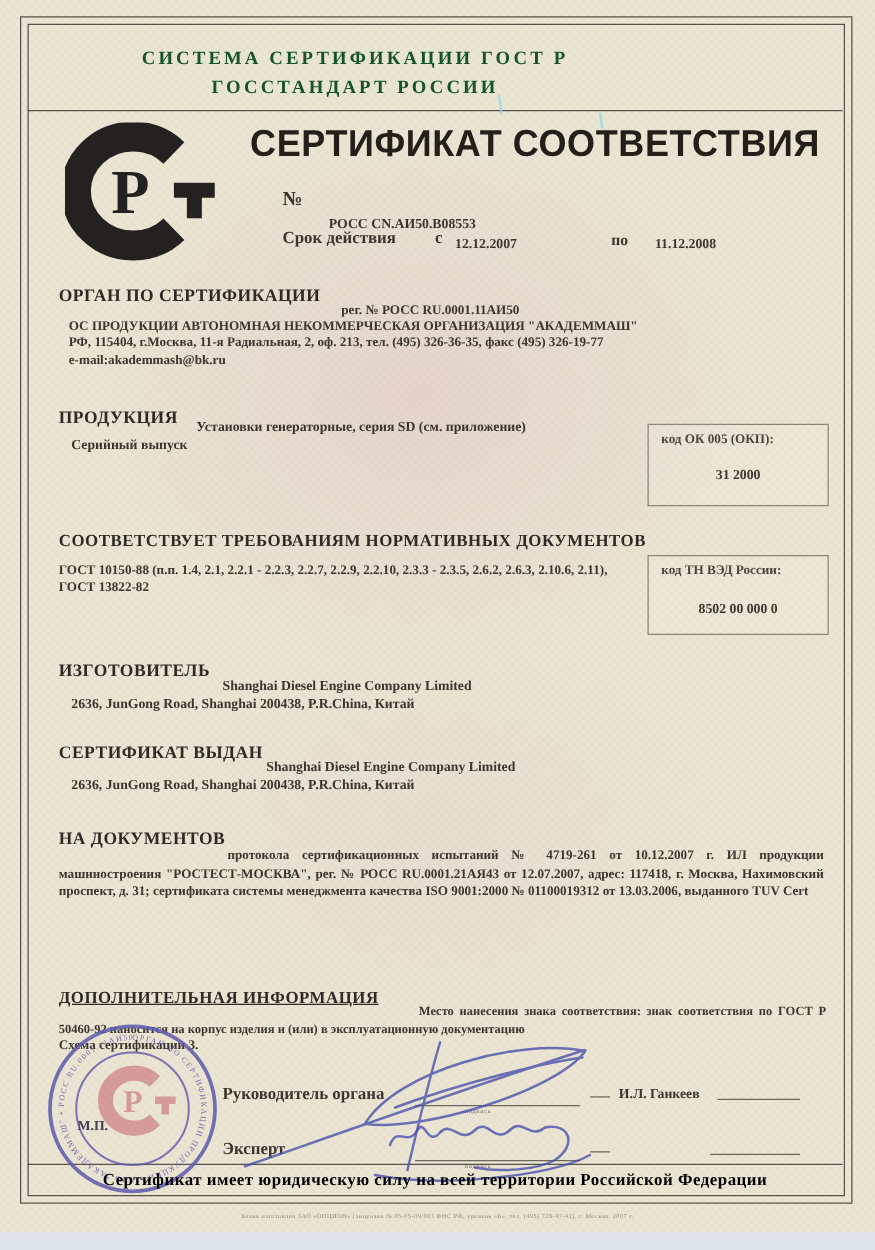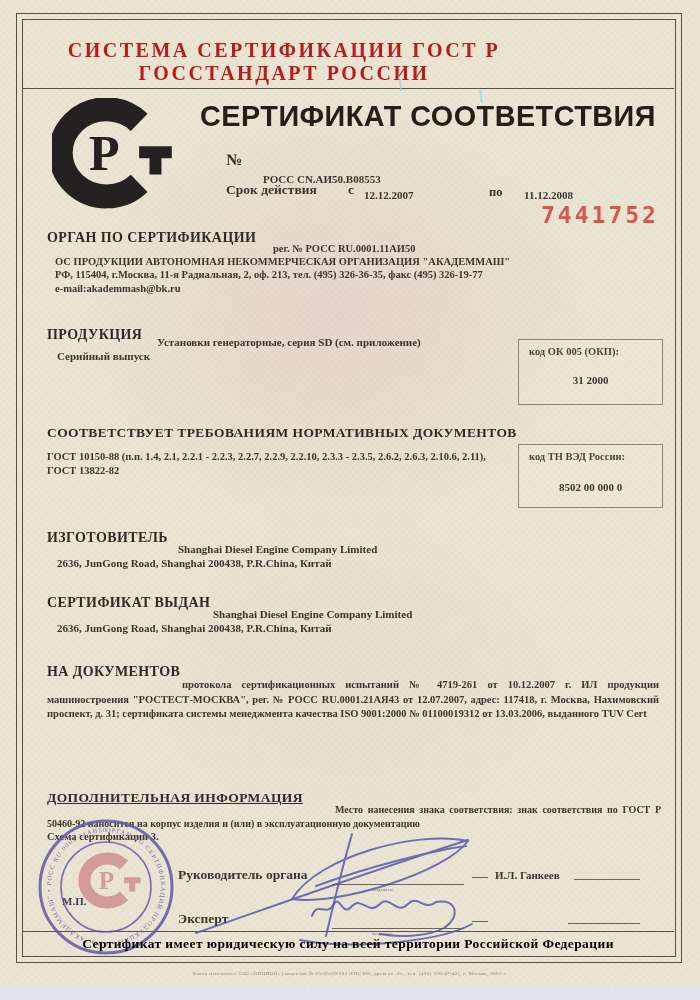--- a/index.html
+++ b/index.html
@@ -8,21 +8,21 @@
   #paper::before{content:"";position:absolute;inset:0;pointer-events:none;
     background:
       radial-gradient(55% 32% at 48% 32%, rgba(216,170,186,.30), rgba(216,170,186,0) 70%),
       radial-gradient(50% 26% at 50% 68%, rgba(214,180,192,.16), rgba(214,180,192,0) 70%),
       repeating-linear-gradient(45deg, rgba(120,110,90,.025) 0 2px, rgba(255,255,255,0) 2px 5px),
       repeating-linear-gradient(-45deg, rgba(120,110,90,.02) 0 2px, rgba(255,255,255,0) 2px 5px);}
   .abs{position:absolute;}
   .frame-outer{left:16px;top:13px;width:664px;height:948px;border:1.6px solid #55514a;}
   .frame-inner{left:22px;top:19px;width:652px;height:936px;border:1px solid #55514a;}
   .rule{border-top:1.5px solid #55514a;height:0;}
-  .sys{width:568px;text-align:center;font-weight:700;font-size:20px;letter-spacing:2.5px;color:#b91c1c;}
+  .sys{width:568px;text-align:center;font-weight:700;font-size:15px;letter-spacing:2.5px;color:#14532d;}
   .doc-title{left:185px;top:99px;width:486px;text-align:center;font-family:"Liberation Sans",sans-serif;
     font-weight:700;font-size:30px;letter-spacing:.5px;color:#232019;transform:scaleX(.96);}
   .b{font-weight:700;color:#3a362f;}
   .t10{font-size:10.5px;} .t11{font-size:11px;} .t12{font-size:12.5px;} .t13{font-size:13.5px;}
   .sec-h{font-weight:700;font-size:13.5px;letter-spacing:.4px;color:#2e2b26;}
   .codebox{border:1px solid #8a867c;background:rgba(255,255,255,.08);}
   .codebox .lbl{position:absolute;left:10px;top:6px;font-size:10.5px;font-weight:600;color:#4a463e;}
   .codebox .val{position:absolute;left:0;width:100%;text-align:center;font-weight:700;font-size:11px;color:#3a362f;}
   .para{font-weight:700;font-size:10.5px;color:#3a362f;line-height:14.6px;text-align:justify;}
   .sigline{border-bottom:1px solid #6b675e;height:0;}
@@ -56,21 +56,20 @@
 
   <div class="abs doc-title">СЕРТИФИКАТ СООТВЕТСТВИЯ</div>
 
   <div class="abs b" style="left:226px;top:151px;font-size:16px;">№</div>
   <div class="abs b t11" style="left:263px;top:173px;">РОСС CN.АИ50.В08553</div>
   <div class="abs b t13" style="left:226px;top:182px;">Срок действия</div>
   <div class="abs b t13" style="left:348px;top:182px;">с</div>
   <div class="abs b t11" style="left:364px;top:189px;">12.12.2007</div>
   <div class="abs b t12" style="left:489px;top:185px;">по</div>
   <div class="abs b t11" style="left:524px;top:189px;">11.12.2008</div>
-  <div class="abs blank-no" style="left:541px;top:202px;">7441752</div>
 
   <div class="abs sec-h" style="left:47px;top:230px;font-size:14px;">ОРГАН ПО СЕРТИФИКАЦИИ</div>
   <div class="abs b t10" style="left:273px;top:243px;">рег. № РОСС RU.0001.11АИ50</div>
   <div class="abs b t10" style="left:55px;top:256px;">ОС ПРОДУКЦИИ АВТОНОМНАЯ НЕКОММЕРЧЕСКАЯ ОРГАНИЗАЦИЯ "АКАДЕММАШ"</div>
   <div class="abs b t10" style="left:55px;top:269px;">РФ, 115404, г.Москва, 11-я Радиальная, 2, оф. 213, тел. (495) 326-36-35, факс (495) 326-19-77</div>
   <div class="abs b t10" style="left:55px;top:283px;">e-mail:akademmash@bk.ru</div>
 
   <div class="abs sec-h" style="left:47px;top:327px;font-size:14px;">ПРОДУКЦИЯ</div>
   <div class="abs b t11" style="left:157px;top:336px;">Установки генераторные, серия SD (см. приложение)</div>
   <div class="abs b t11" style="left:57px;top:350px;">Серийный выпуск</div>

